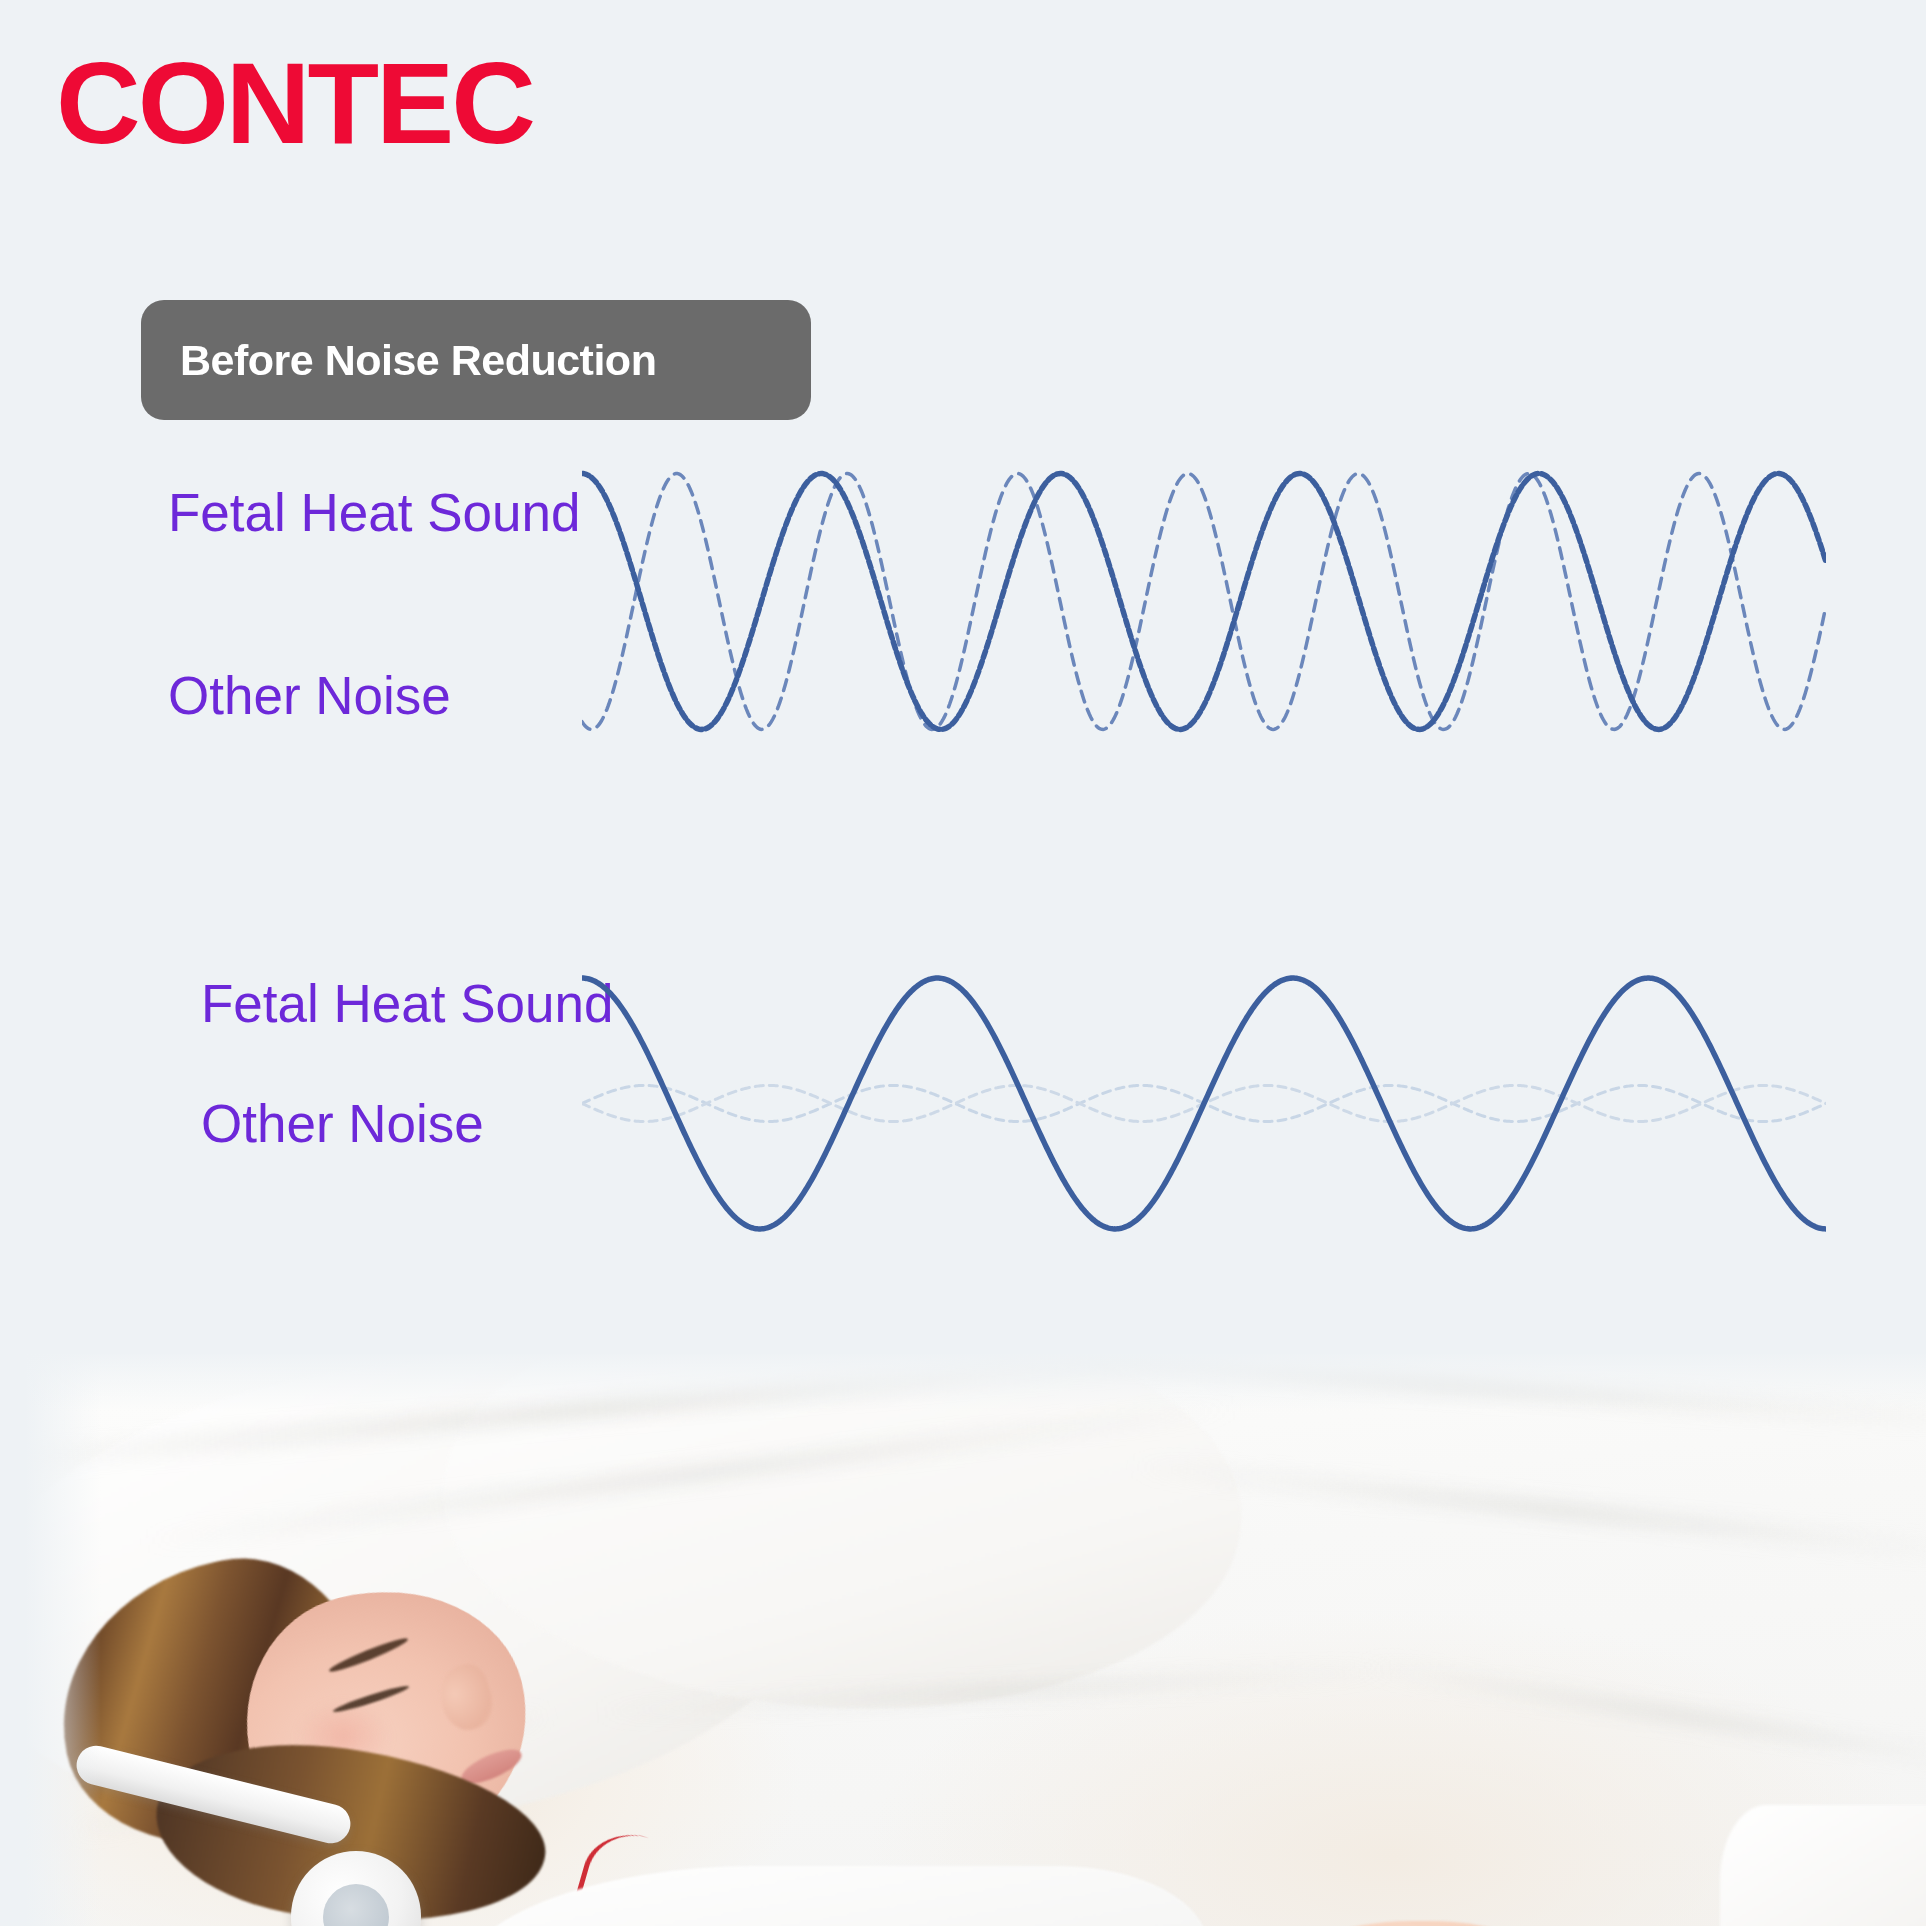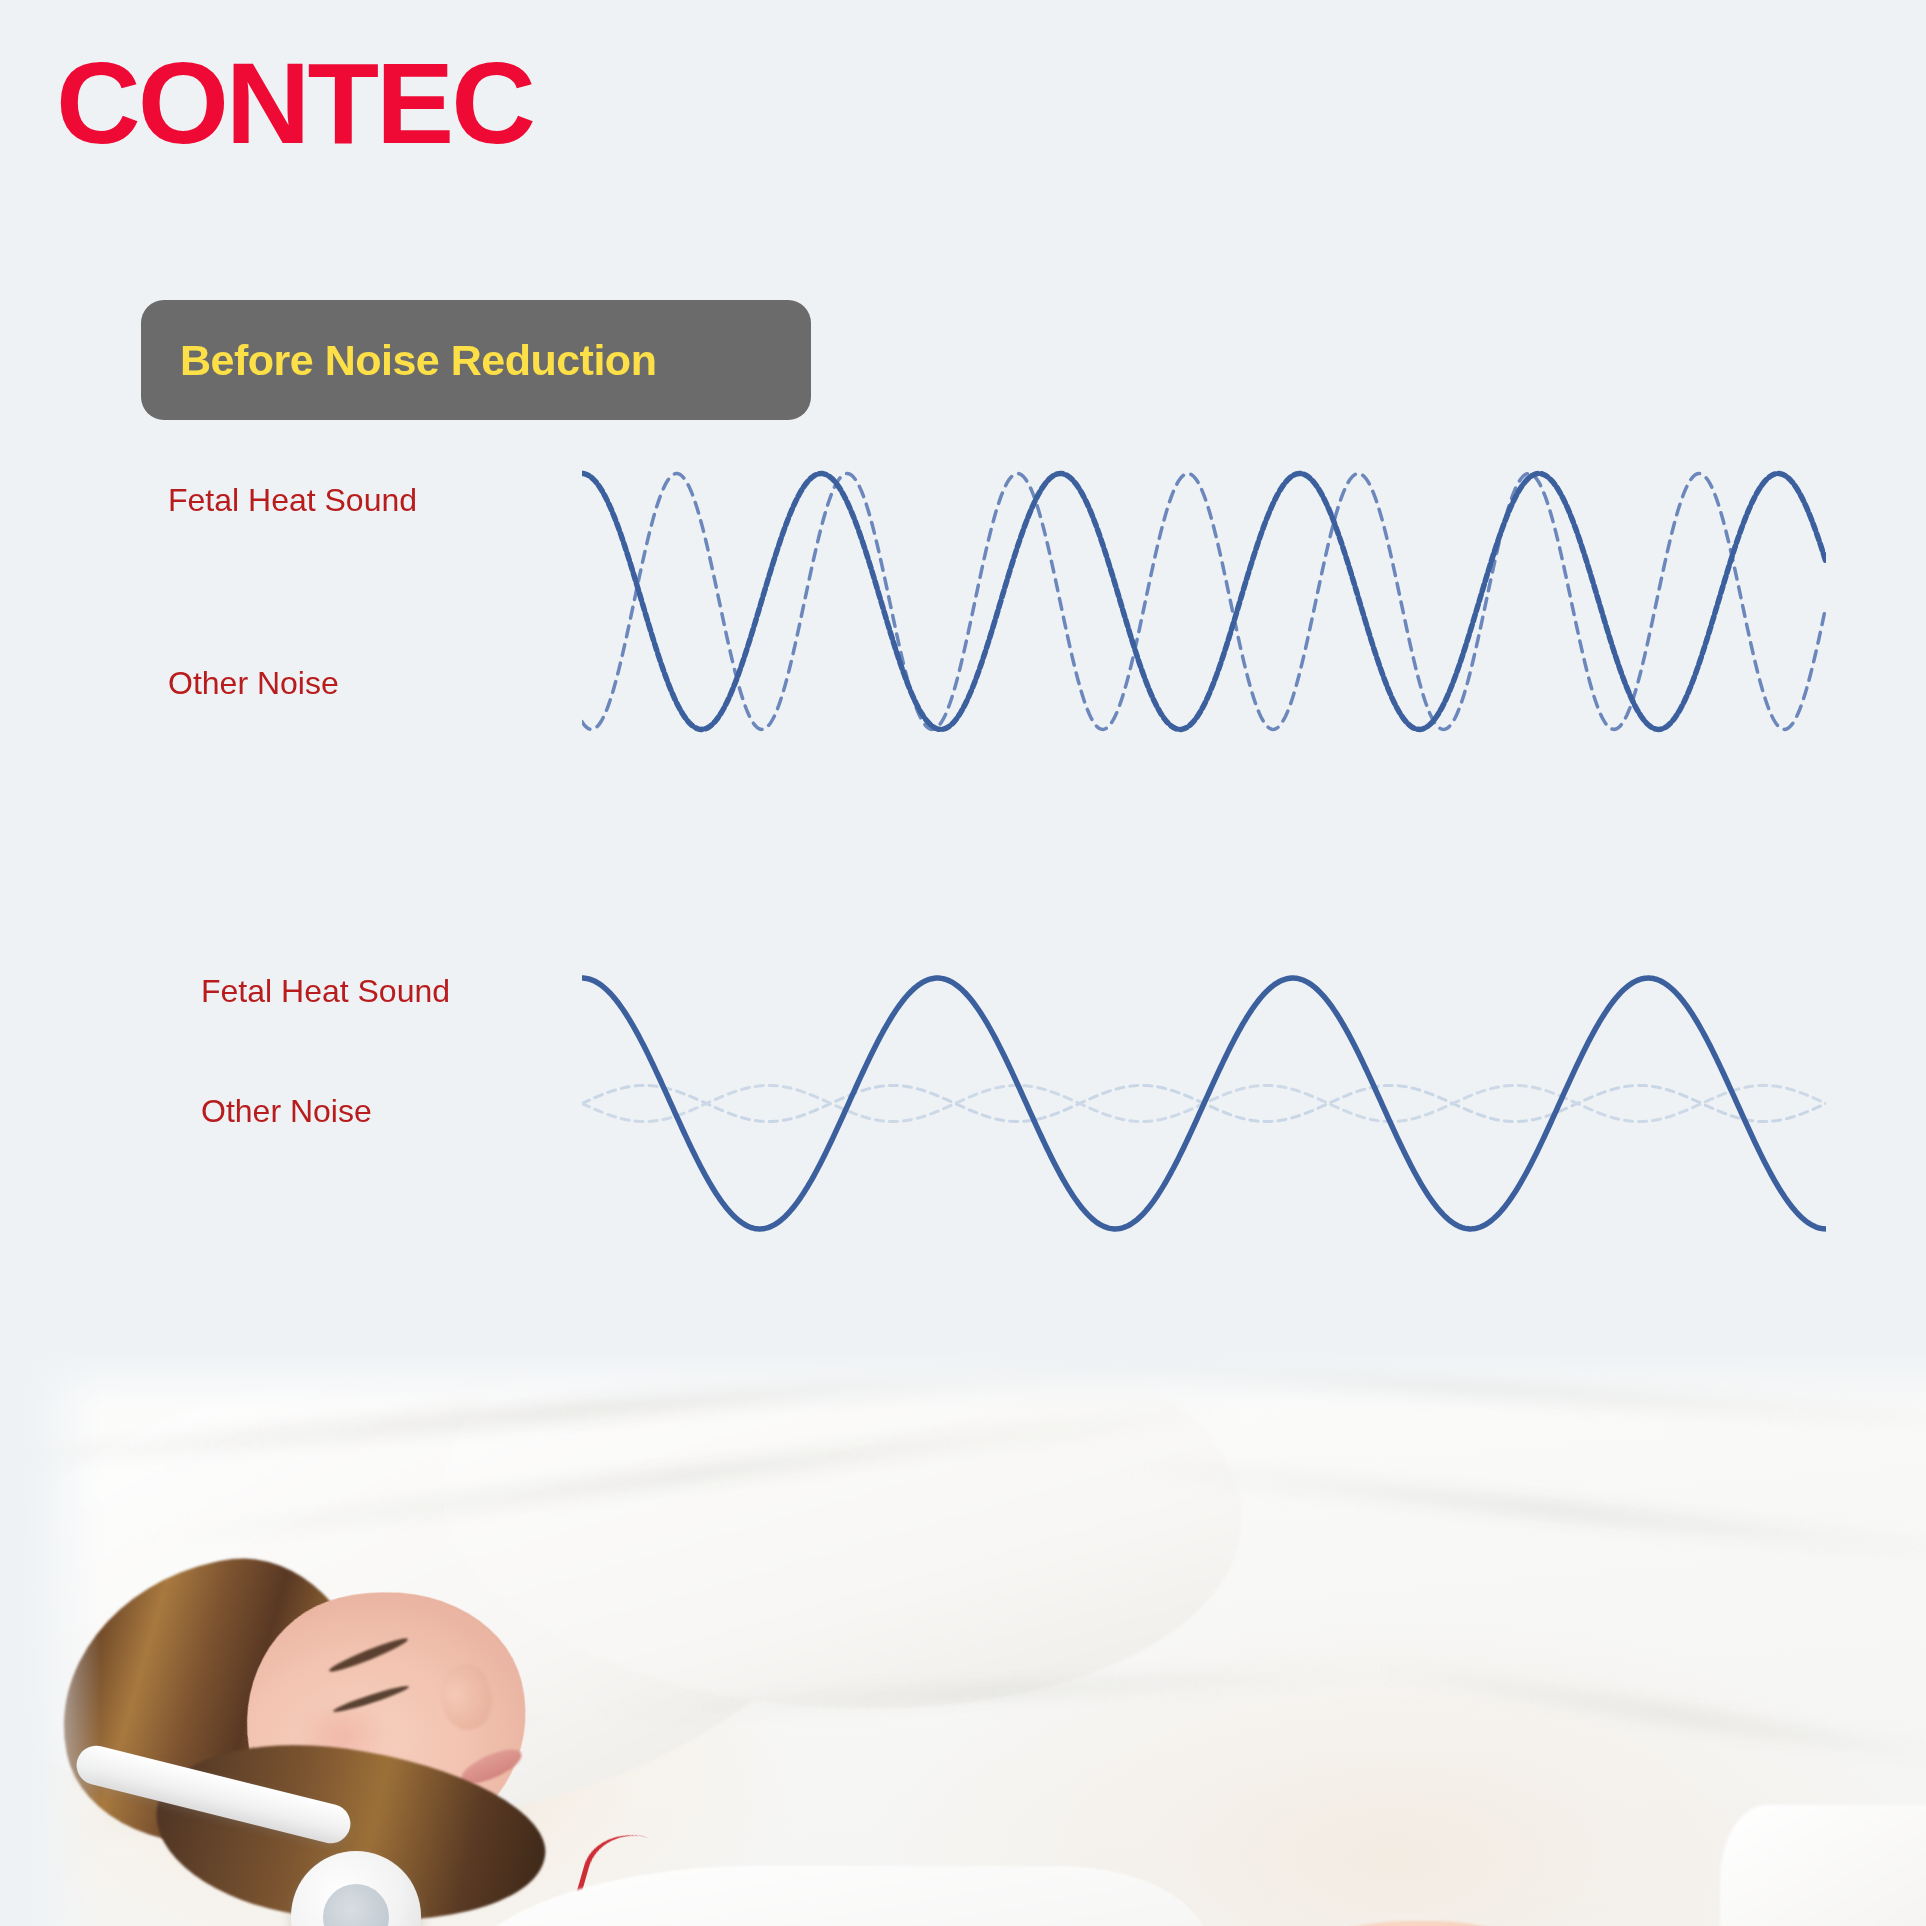--- a/index.html
+++ b/index.html
@@ -27,21 +27,21 @@
     font-family:"Liberation Sans", sans-serif;
     transform:scaleX(1.02);
     transform-origin:left center;
     white-space:nowrap;
   }
 
   
   .badge{
     position:absolute;
     background:#6b6b6b;
-    color:#fde047;
+    color:#ffffff;
     border-radius:23px;
     display:flex;
     align-items:center;
     font-weight:bold;
     white-space:nowrap;
     font-family:"Liberation Sans", sans-serif;
   }
   #badge-before{
     left:141px; top:300px;
     width:670px; height:120px;
@@ -54,22 +54,22 @@
     width:670px; height:120px;
     padding-left:70px;
     font-size:43px;
     letter-spacing:-0.5px;
     z-index:30;
   }
 
   
   .wlabel{
     position:absolute;
-    color:#b91c1c;
-    font-size:32px;
+    color:#6d28d9;
+    font-size:53px;
     white-space:nowrap;
     font-family:"Liberation Sans", sans-serif;
   }
   #lbl-b-fetal { left:168px;  top:482px;  }
   #lbl-b-noise { left:168px;  top:665px; }
   #lbl-a-fetal { left:201px;  top:973px; }
   #lbl-a-noise { left:201px;  top:1093px; }
 
   
   #wave-before{

